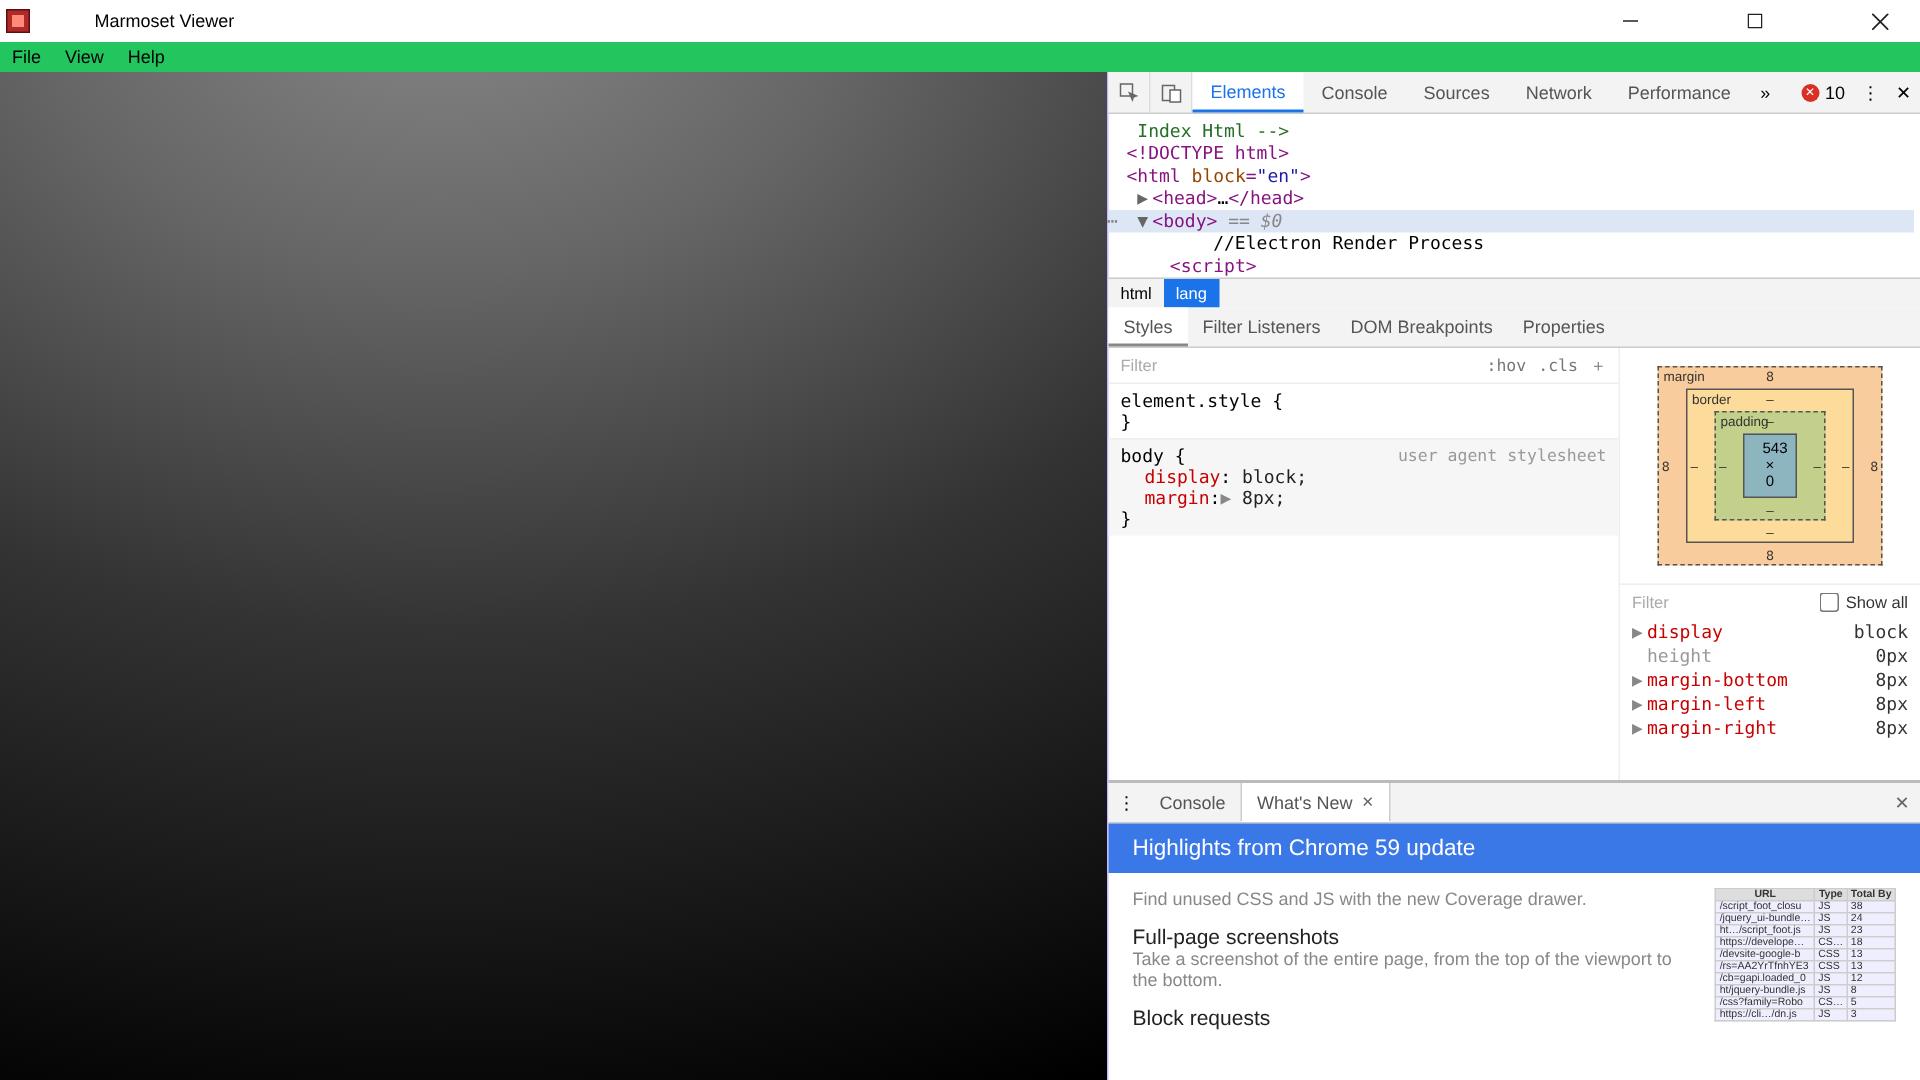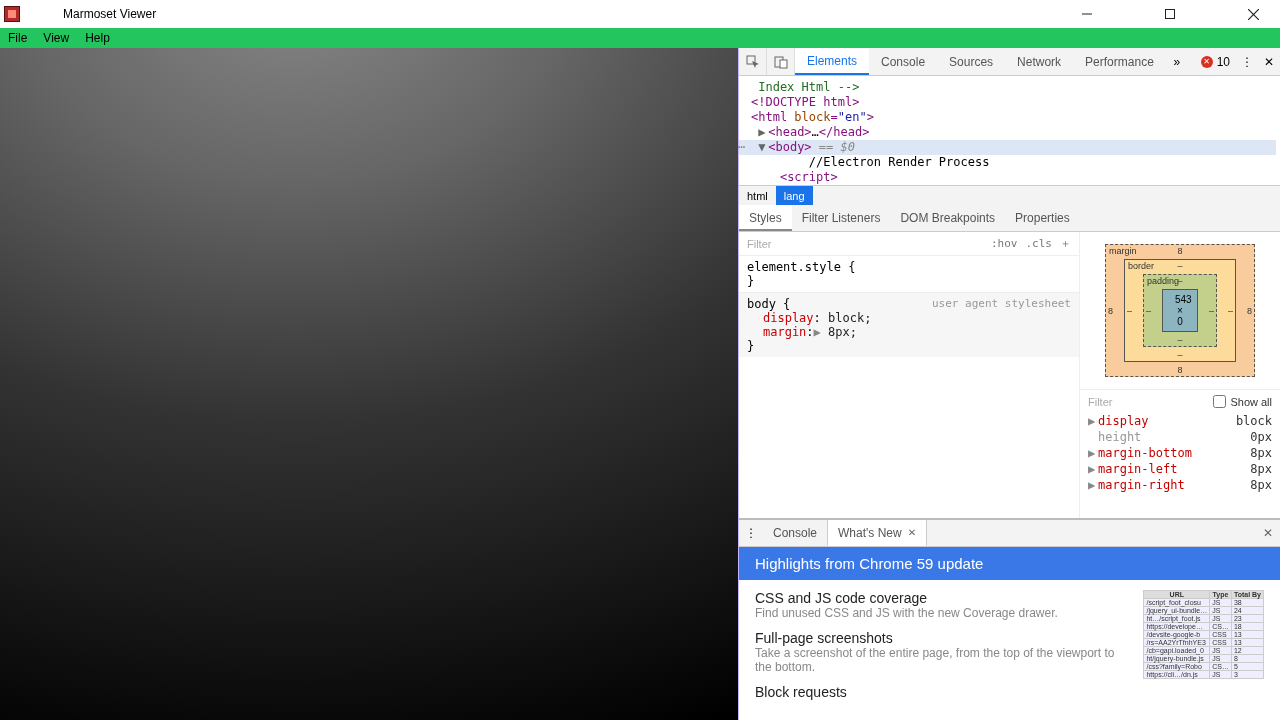--- a/index.html
+++ b/index.html
@@ -268,21 +268,20 @@
         <div class="dtab active">
             <span>What's New</span>
             <span class="xclose">✕</span>
           </div>
         <div class="dclose">✕</div>
       </div>
       <div class="banner">Highlights from Chrome 59 update</div>
       <div class="whatsnew">
         <div class="wn-left" id="wn-items">
             <div class="wn-item">
-              <div class="h">CSS and JS code coverage</div>
               <div class="s">Find unused CSS and JS with the new Coverage drawer.</div>
             </div>
             <div class="wn-item">
               <div class="h">Full-page screenshots</div>
               <div class="s">Take a screenshot of the entire page, from the top of the viewport to the bottom.</div>
             </div>
             <div class="wn-item">
               <div class="h">Block requests</div>
               <div class="s"></div>
             </div>

